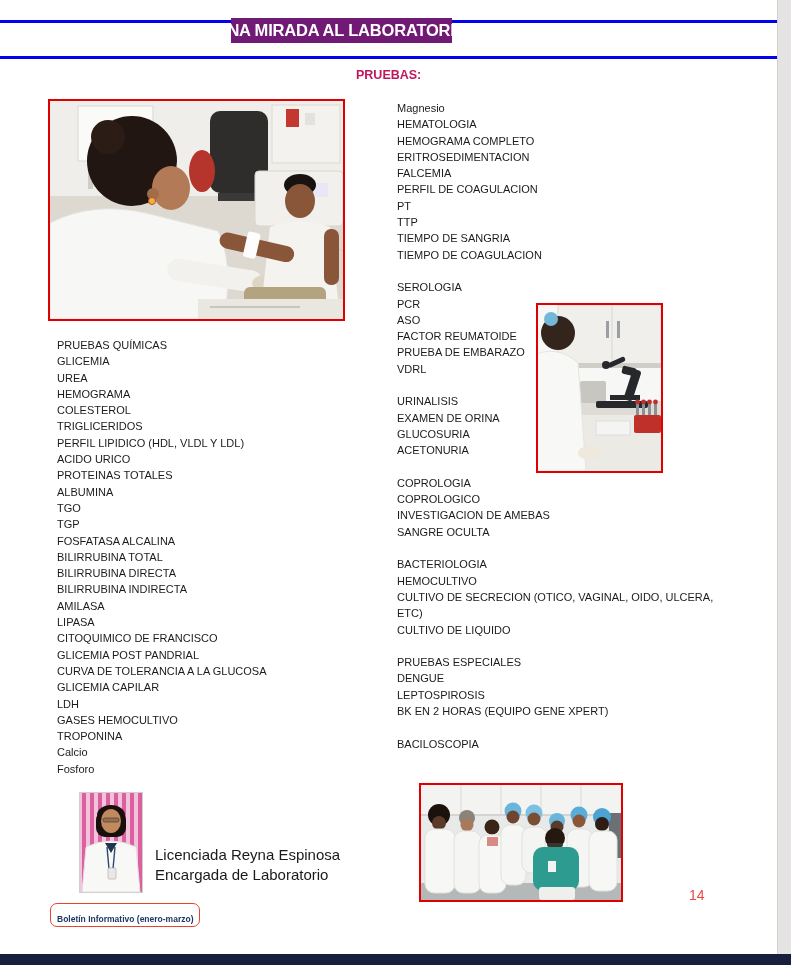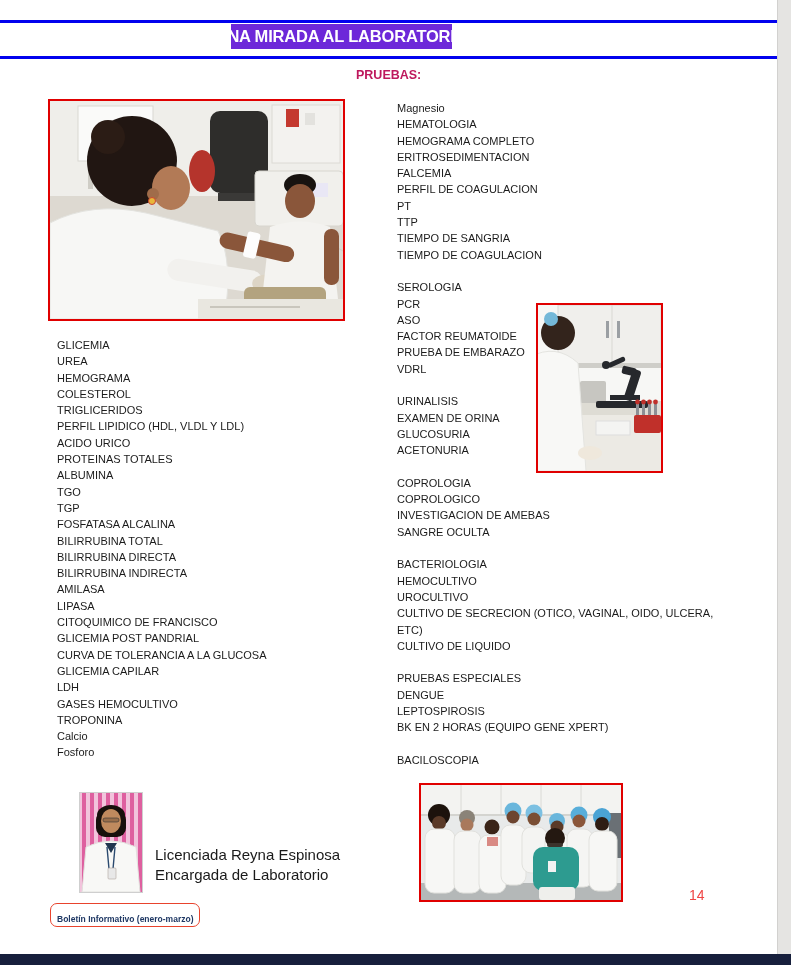--- a/index.html
+++ b/index.html
@@ -1,21 +1,21 @@
 <!DOCTYPE html>
 <html><head>
 <meta charset="utf-8">
 <style>
   html,body{margin:0;padding:0;background:#ffffff;}
   .canvas{position:relative;width:791px;height:965px;background:#ffffff;overflow:hidden;
           font-family:"Liberation Sans","DejaVu Sans",sans-serif;color:#1b1b1b;}
   .rule{position:absolute;left:0;width:777px;height:3px;background:#0202ee;}
   .rule-top{top:20px;}
   .rule-bottom{top:56px;}
-  .title-box{position:absolute;left:231px;top:24px;width:221px;height:25px;background:#6d28d9;
+  .title-box{position:absolute;left:231px;top:18px;width:221px;height:25px;background:#701a75;
              color:#ffffff;font-weight:bold;font-size:16.5px;letter-spacing:-0.2px;
              display:flex;align-items:center;justify-content:center;white-space:nowrap;}
   .subtitle{position:absolute;left:356px;top:68px;font-size:12.5px;font-weight:bold;color:#be185d;}
   .photo{position:absolute;border:2px solid #e00000;box-sizing:border-box;overflow:hidden;background:#eee;}
   .photo svg{display:block;}
   .photo-blood{left:48px;top:99px;width:297px;height:222px;}
   .photo-micro{left:536px;top:303px;width:127px;height:170px;}
   .photo-team{left:419px;top:783px;width:204px;height:119px;}
   .photo-chief{position:absolute;left:79px;top:792px;width:64px;height:101px;border:1px solid #cfcfcf;
                box-sizing:border-box;overflow:hidden;}
@@ -79,20 +79,21 @@
         <rect x="194" y="140" width="13" height="26" rx="3" fill="#fdfdfd"></rect>
       </g>
       <rect x="274" y="128" width="15" height="56" rx="7" fill="#8a563a"></rect>
       <rect x="194" y="186" width="82" height="32" rx="6" fill="#b3a37f"></rect>
       <rect x="148" y="198" width="145" height="20" fill="#e9e7e0"></rect>
       <line x1="160" y1="206" x2="250" y2="206" stroke="#c9c6bd" stroke-width="2"></line>
     </svg>
   </div>
 
   <div class="list left-list">
+      <div class="line">PRUEBAS QUÍMICAS</div>
       <div class="line">GLICEMIA</div>
       <div class="line">UREA</div>
       <div class="line">HEMOGRAMA</div>
       <div class="line">COLESTEROL</div>
       <div class="line">TRIGLICERIDOS</div>
       <div class="line">PERFIL LIPIDICO (HDL, VLDL Y LDL)</div>
       <div class="line">ACIDO URICO</div>
       <div class="line">PROTEINAS TOTALES</div>
       <div class="line">ALBUMINA</div>
       <div class="line">TGO</div>
@@ -143,21 +144,20 @@
       </div>
     <div class="group">
         <div class="line">COPROLOGIA</div>
         <div class="line">COPROLOGICO</div>
         <div class="line">INVESTIGACION DE AMEBAS</div>
         <div class="line">SANGRE OCULTA</div>
       </div>
     <div class="group">
         <div class="line">BACTERIOLOGIA</div>
         <div class="line">HEMOCULTIVO</div>
-        <div class="line">UROCULTIVO</div>
         <div class="line">CULTIVO DE SECRECION (OTICO, VAGINAL, OIDO, ULCERA, ETC)</div>
         <div class="line">CULTIVO DE LIQUIDO</div>
       </div>
     <div class="group">
         <div class="line">PRUEBAS ESPECIALES</div>
         <div class="line">DENGUE</div>
         <div class="line">LEPTOSPIROSIS</div>
         <div class="line">BK EN 2 HORAS (EQUIPO GENE XPERT)</div>
       </div>
     <div class="group">

